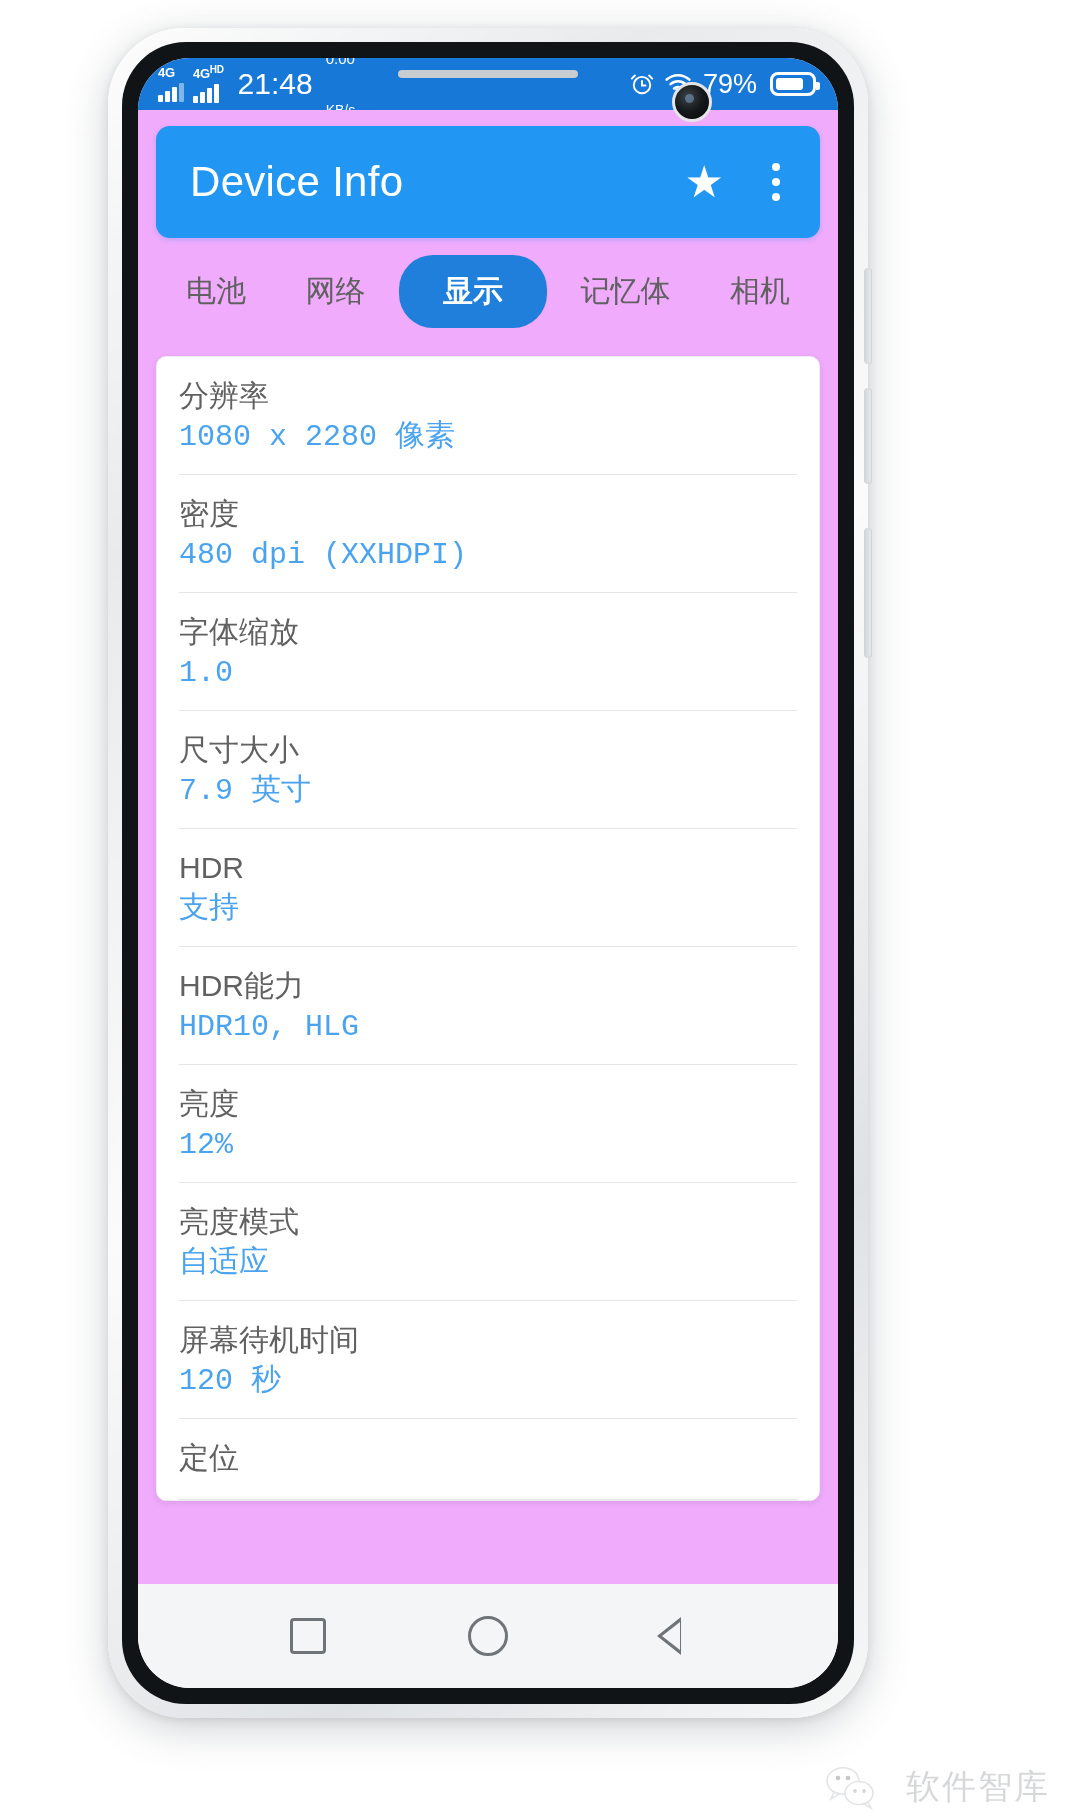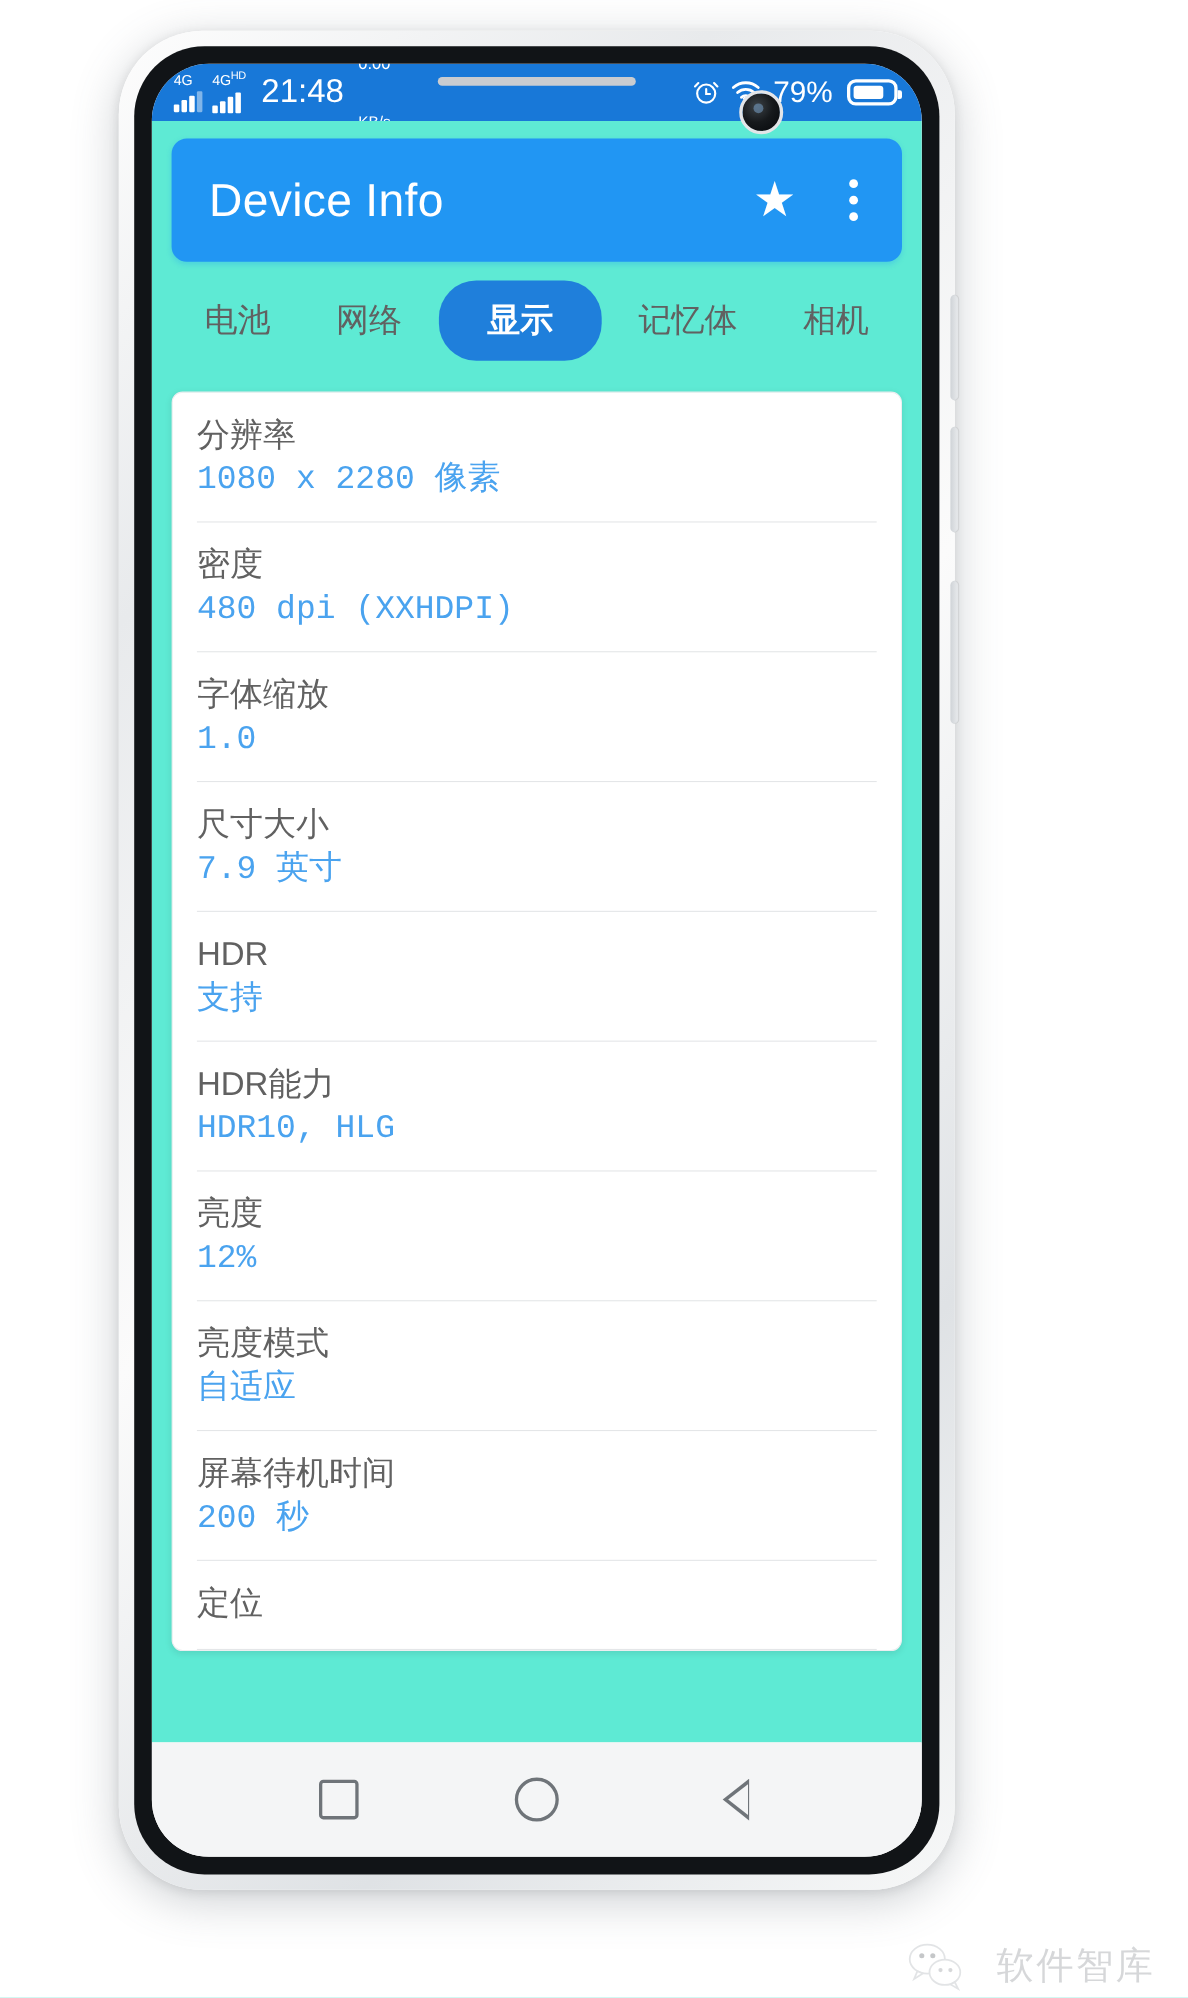--- a/index.html
+++ b/index.html
@@ -152,21 +152,21 @@
   .signal .bar.dim { background: rgba(255,255,255,0.45); }
 
   .sig-group {
     display: flex;
     flex-direction: column;
     align-items: flex-start;
     line-height: 1;
   }
   .sig-label {
     font-size: 13px;
-    font-weight: normal;
+    font-weight: bold;
     letter-spacing: -0.3px;
     margin-bottom: 1px;
     white-space: nowrap;
   }
   .sig-label sup { font-size: 10px; vertical-align: super; }
 
   #status-time {
     font-size: 30px;
     letter-spacing: 0px;
     margin-left: 5px;
@@ -210,21 +210,21 @@
   #battery-fill {
     height: 100%;
     width: 79%;
     background: #ffffff;
     border-radius: 3px;
   }
 
   
   #app-body {
     flex: 1 1 auto;
-    background: #5eead4;
+    background: #f0abfc;
     display: flex;
     flex-direction: column;
     padding: 16px 18px 0 18px;
     overflow: hidden;
   }
 
   
   #app-bar {
     background: #2196f3;
     border-radius: 14px;
@@ -509,21 +509,21 @@
             <div class="info-row">
               <div class="info-label">亮度</div>
               <div class="info-value">12%</div>
             </div>
             <div class="info-row">
               <div class="info-label">亮度模式</div>
               <div class="info-value">自适应</div>
             </div>
             <div class="info-row">
               <div class="info-label">屏幕待机时间</div>
-              <div class="info-value">200 秒</div>
+              <div class="info-value">120 秒</div>
             </div>
             <div class="info-row">
               <div class="info-label">定位</div>
 
             </div>
 
           </div>
 
         </div>
 

